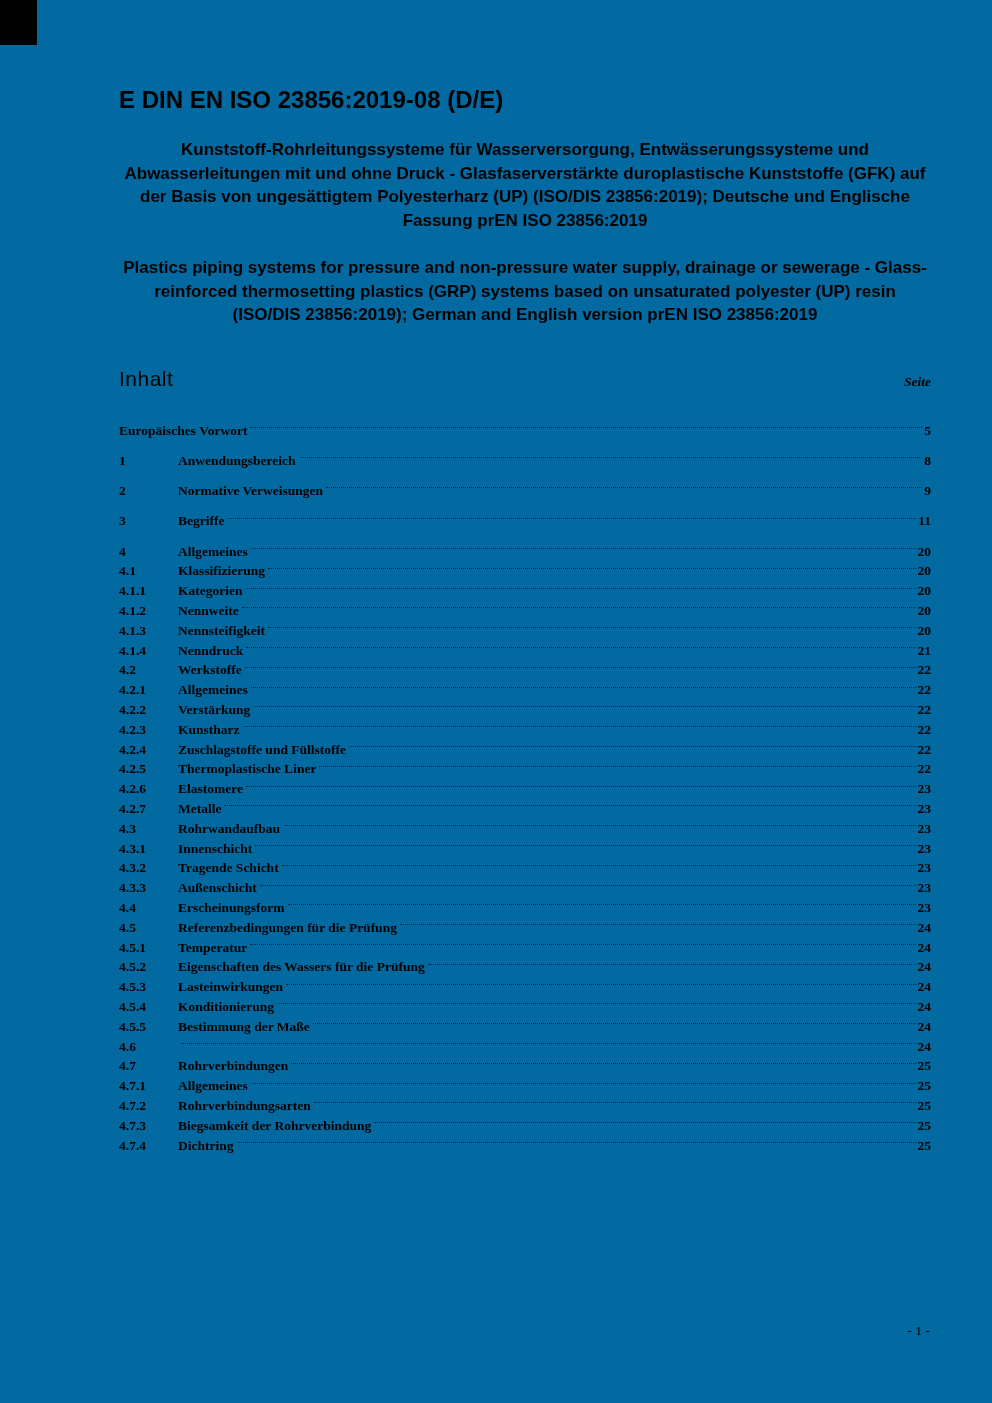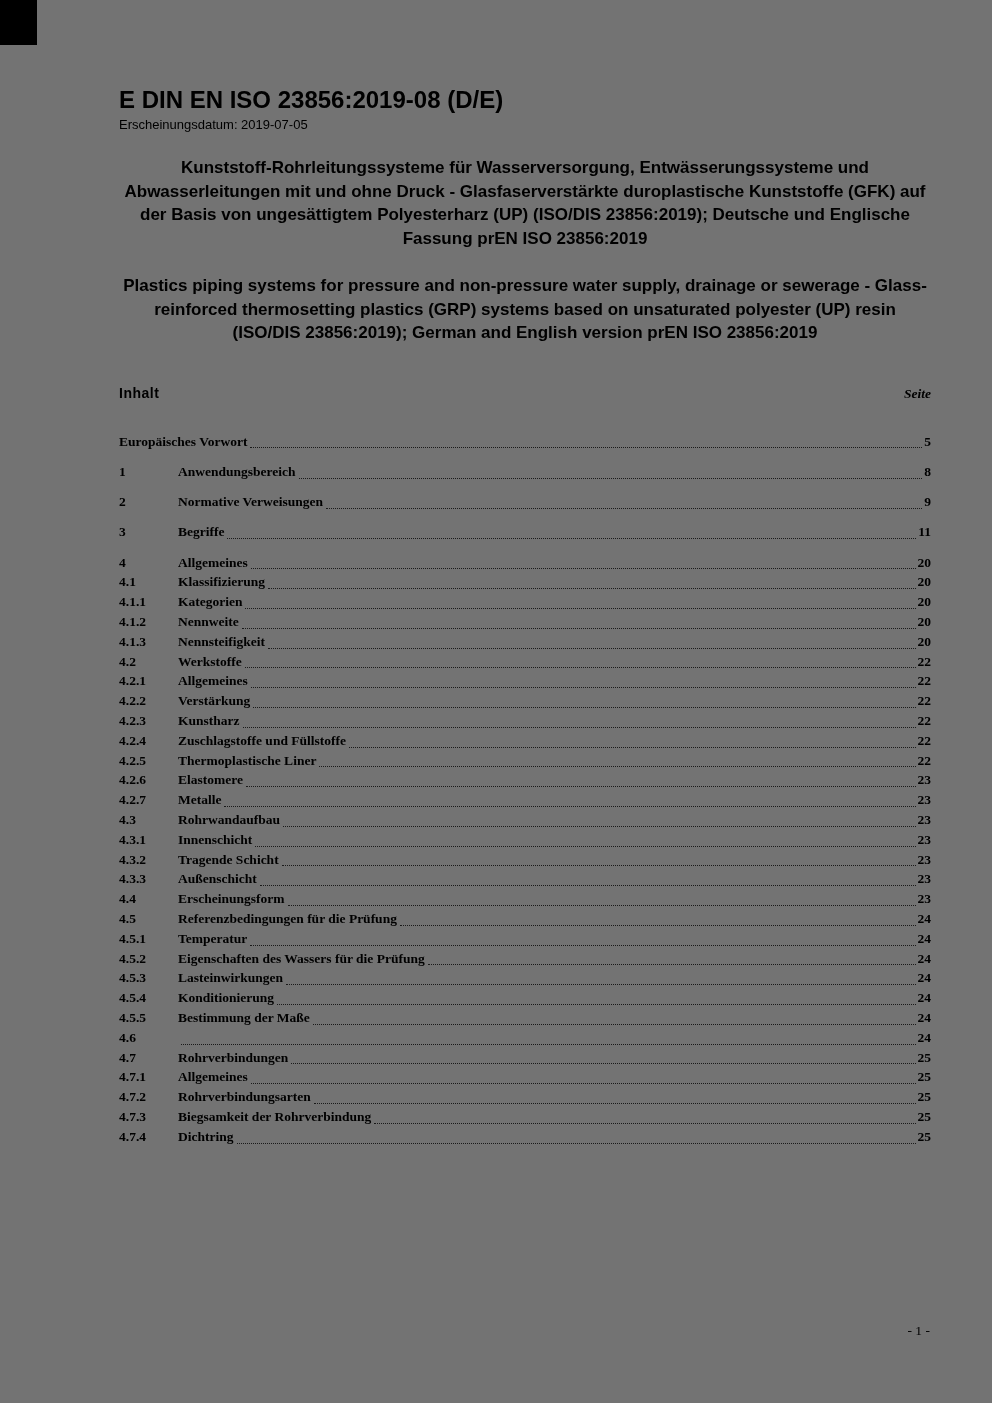--- a/index.html
+++ b/index.html
@@ -3,21 +3,21 @@
 <meta charset="utf-8">
 <style>
   * { margin: 0; padding: 0; box-sizing: border-box; }
   html, body { background: #e8e8e8; }
   body { font-family: "Liberation Sans", sans-serif; color: #000; }
 
   .page {
     position: relative;
     width: 992px;
     height: 1403px;
-    background: #737373;
+    background: #0369a1;
     margin: 0 auto;
     overflow: hidden;
   }
 
   .corner-mark {
     position: absolute;
     left: 0;
     top: 0;
     width: 37px;
     height: 45px;
@@ -52,42 +52,42 @@
   }
 
   .toc-head {
     margin-top: 40px;
     display: flex;
     justify-content: space-between;
     align-items: baseline;
   }
 
   .toc-heading {
-    font-size: 14px;
-    font-weight: bold;
+    font-size: 21px;
+    font-weight: normal;
     letter-spacing: 0.5px;
   }
 
   .seite {
     font-family: "Liberation Serif", serif;
     font-weight: bold;
     font-size: 13.5px;
     font-style: italic;
   }
 
   .toc {
     margin-top: 30px;
     font-family: "Liberation Serif", serif;
     font-weight: bold;
     font-size: 13.5px;
   }
 
   .toc-row {
     display: flex;
-    align-items: flex-end;
+    align-items: center;
     line-height: 19.8px;
     white-space: nowrap;
   }
 
   .toc-row.gap { margin-bottom: 10.5px; }
 
   .toc-num {
     flex: none;
     width: 59px;
   }
@@ -114,21 +114,20 @@
   }
 </style>
 </head>
 <body>
 
 <div class="page">
   <div class="corner-mark"></div>
 
   <main class="content">
     <h1 class="doc-number">E DIN EN ISO 23856:2019-08 (D/E)</h1>
-    <div class="release">Erscheinungsdatum: 2019-07-05</div>
 
     <p class="title-para">Kunststoff-Rohrleitungssysteme für Wasserversorgung, Entwässerungssysteme und Abwasserleitungen mit und ohne Druck - Glasfaserverstärkte duroplastische Kunststoffe (GFK) auf der Basis von ungesättigtem Polyesterharz (UP) (ISO/DIS 23856:2019); Deutsche und Englische Fassung prEN ISO 23856:2019</p>
     <p class="title-para">Plastics piping systems for pressure and non-pressure water supply, drainage or sewerage - Glass-reinforced thermosetting plastics (GRP) systems based on unsaturated polyester (UP) resin (ISO/DIS 23856:2019); German and English version prEN ISO 23856:2019</p>
 
     <div class="toc-head">
       <h2 class="toc-heading">Inhalt</h2>
       <span class="seite">Seite</span>
     </div>
 
     <div class="toc" id="toc">
@@ -180,20 +179,26 @@
     <span class="toc-dots"></span>
     <span class="toc-page">20</span>
   </div>
         <div class="toc-row">
     <span class="toc-num">4.1.3</span>
     <span class="toc-title">Nennsteifigkeit</span>
     <span class="toc-dots"></span>
     <span class="toc-page">20</span>
   </div>
         <div class="toc-row">
+    <span class="toc-num">4.1.4</span>
+    <span class="toc-title">Nenndruck</span>
+    <span class="toc-dots"></span>
+    <span class="toc-page">21</span>
+  </div>
+        <div class="toc-row">
     <span class="toc-num">4.2</span>
     <span class="toc-title">Werkstoffe</span>
     <span class="toc-dots"></span>
     <span class="toc-page">22</span>
   </div>
         <div class="toc-row">
     <span class="toc-num">4.2.1</span>
     <span class="toc-title">Allgemeines</span>
     <span class="toc-dots"></span>
     <span class="toc-page">22</span>

